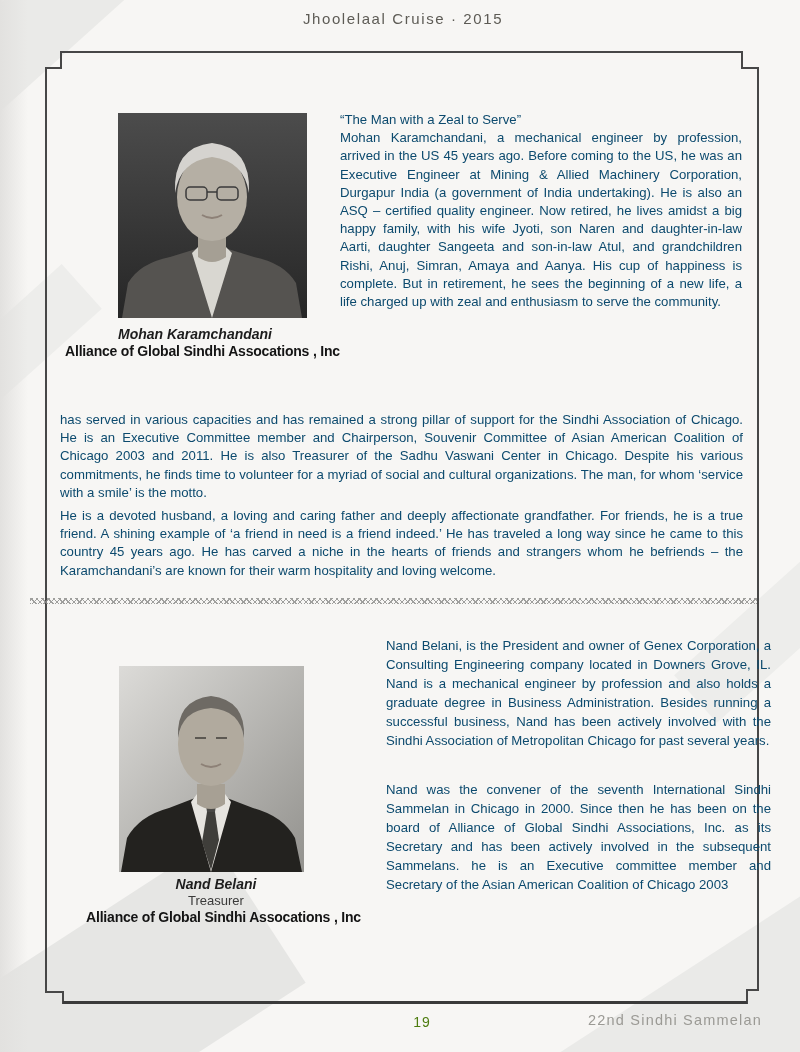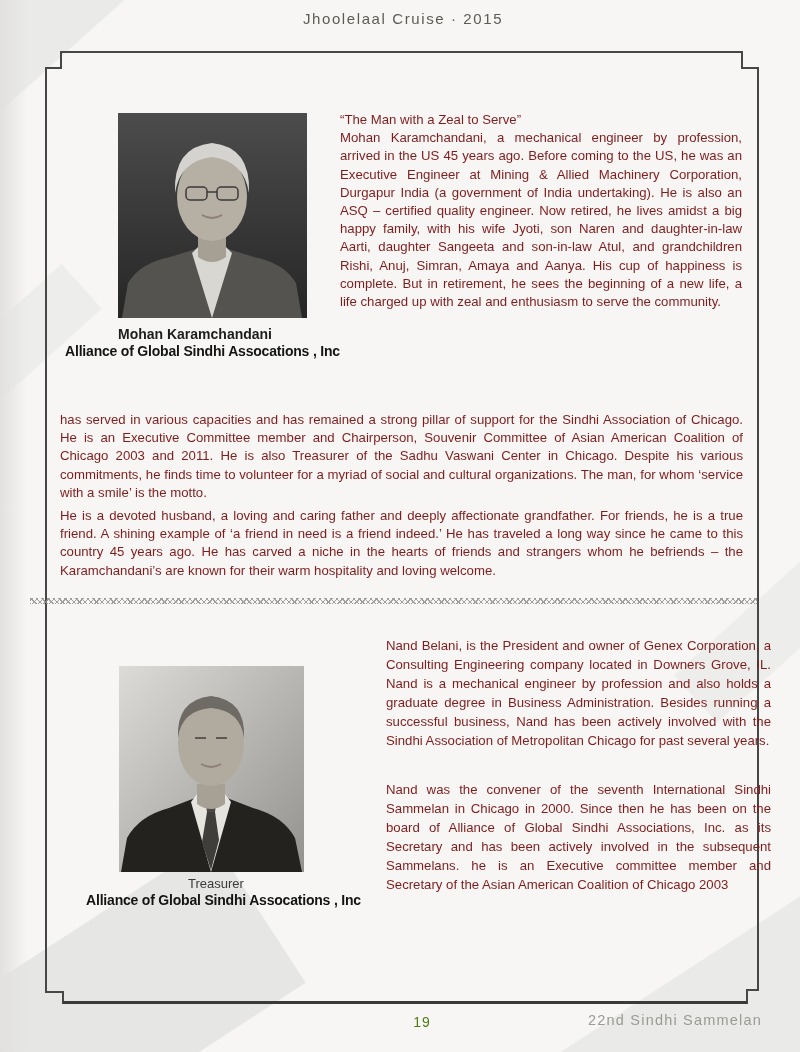--- a/index.html
+++ b/index.html
@@ -21,28 +21,28 @@
   .edge-shadow { position:absolute; left:0; top:0; bottom:0; width:28px;
     background:linear-gradient(90deg,#e2e1df,rgba(226,225,223,0)); }
 
   .frame { position:absolute; left:0; top:0; }
 
   .header-title {
     position:absolute; top:10px; left:0; width:100%; text-align:center;
     font-size:15px; letter-spacing:1.6px; color:#5d5b55; font-weight:normal;
   }
 
-  .txt { position:absolute; text-align:justify; font-size:13.2px; line-height:18.2px; color:#7f1d1d; }
+  .txt { position:absolute; text-align:justify; font-size:13.2px; line-height:18.2px; color:#0c4a6e; }
   .txt2 { line-height:19px;margin-left:28px; }
   .quote-line { text-align:left; margin:0 0 0 0; }
 
   .photo { position:absolute; display:block; }
 
   .caption { position:absolute; text-align:center; }
-  .caption .name { font-size:14px; font-weight:bold; color:#1d1d1d; line-height:17px; }
+  .caption .name { font-size:14px; font-weight:bold; font-style:italic; color:#1d1d1d; line-height:17px; }
   .caption .role { font-size:13px; color:#3a3a3a; line-height:16px; }
   .caption .org  { font-size:14px; font-weight:bold; color:#141414; letter-spacing:-0.2px; line-height:17px;margin-left:15px; }
 
   .divider {
     position:absolute; left:30px; top:598px; width:727px; height:6px;
     background-image:
       repeating-linear-gradient(45deg,  #8a8a88 0 1px, transparent 1px 4px),
       repeating-linear-gradient(-45deg, #8a8a88 0 1px, transparent 1px 4px);
     opacity:.8;
   }
@@ -124,20 +124,21 @@
     <path d="M86 132 L98 132 L96 146 L88 146 Z" fill="#4a4946"></path>
     <path d="M88 146 L83 176 L92 204 L100 174 L96 146 Z" fill="#3f3e3a"></path>
     <path d="M78 118 L78 138 Q92 148 106 138 L106 118 Z" fill="#a7a094"></path>
     <ellipse cx="92" cy="78" rx="33" ry="42" fill="#b1aa9e"></ellipse>
     <path d="M59 72 Q57 34 92 30 Q127 34 125 72 Q121 44 92 42 Q63 44 59 72 Z" fill="#6e6a64"></path>
     <path d="M76 72 L87 72 M97 72 L108 72" stroke="#5c5852" stroke-width="2"></path>
     <path d="M82 98 Q92 104 102 98" stroke="#8d8177" stroke-width="2" fill="none"></path>
   </svg>
 
   <div class="caption" style="left:56px; top:876px; width:320px;">
+    <div class="name">Nand Belani</div>
     <div class="role">Treasurer</div>
     <div class="org">Alliance of Global Sindhi Assocations , Inc</div>
   </div>
 
   <div class="txt txt2" style="left:358px; top:636px; width:385px;">Nand Belani, is the President and owner of Genex Corporation, a Consulting Engineering company located in Downers Grove, IL.  Nand is a mechanical engineer by profession and also holds a graduate degree in Business Administration.  Besides running a successful business, Nand has been actively involved with the Sindhi Association of Metropolitan Chicago for past several years.</div>
 
   <div class="txt txt2" style="left:358px; top:780px; width:385px;">Nand was the convener of the seventh International Sindhi Sammelan in Chicago in 2000. Since then he has been on the board of Alliance of Global Sindhi Associations, Inc. as its Secretary and has been actively involved in the subsequent Sammelans. he is an Executive committee member and Secretary of the Asian American Coalition of Chicago 2003</div>
 
   <div class="footer-page">19</div>
   <div class="footer-edition">22nd Sindhi Sammelan</div>

